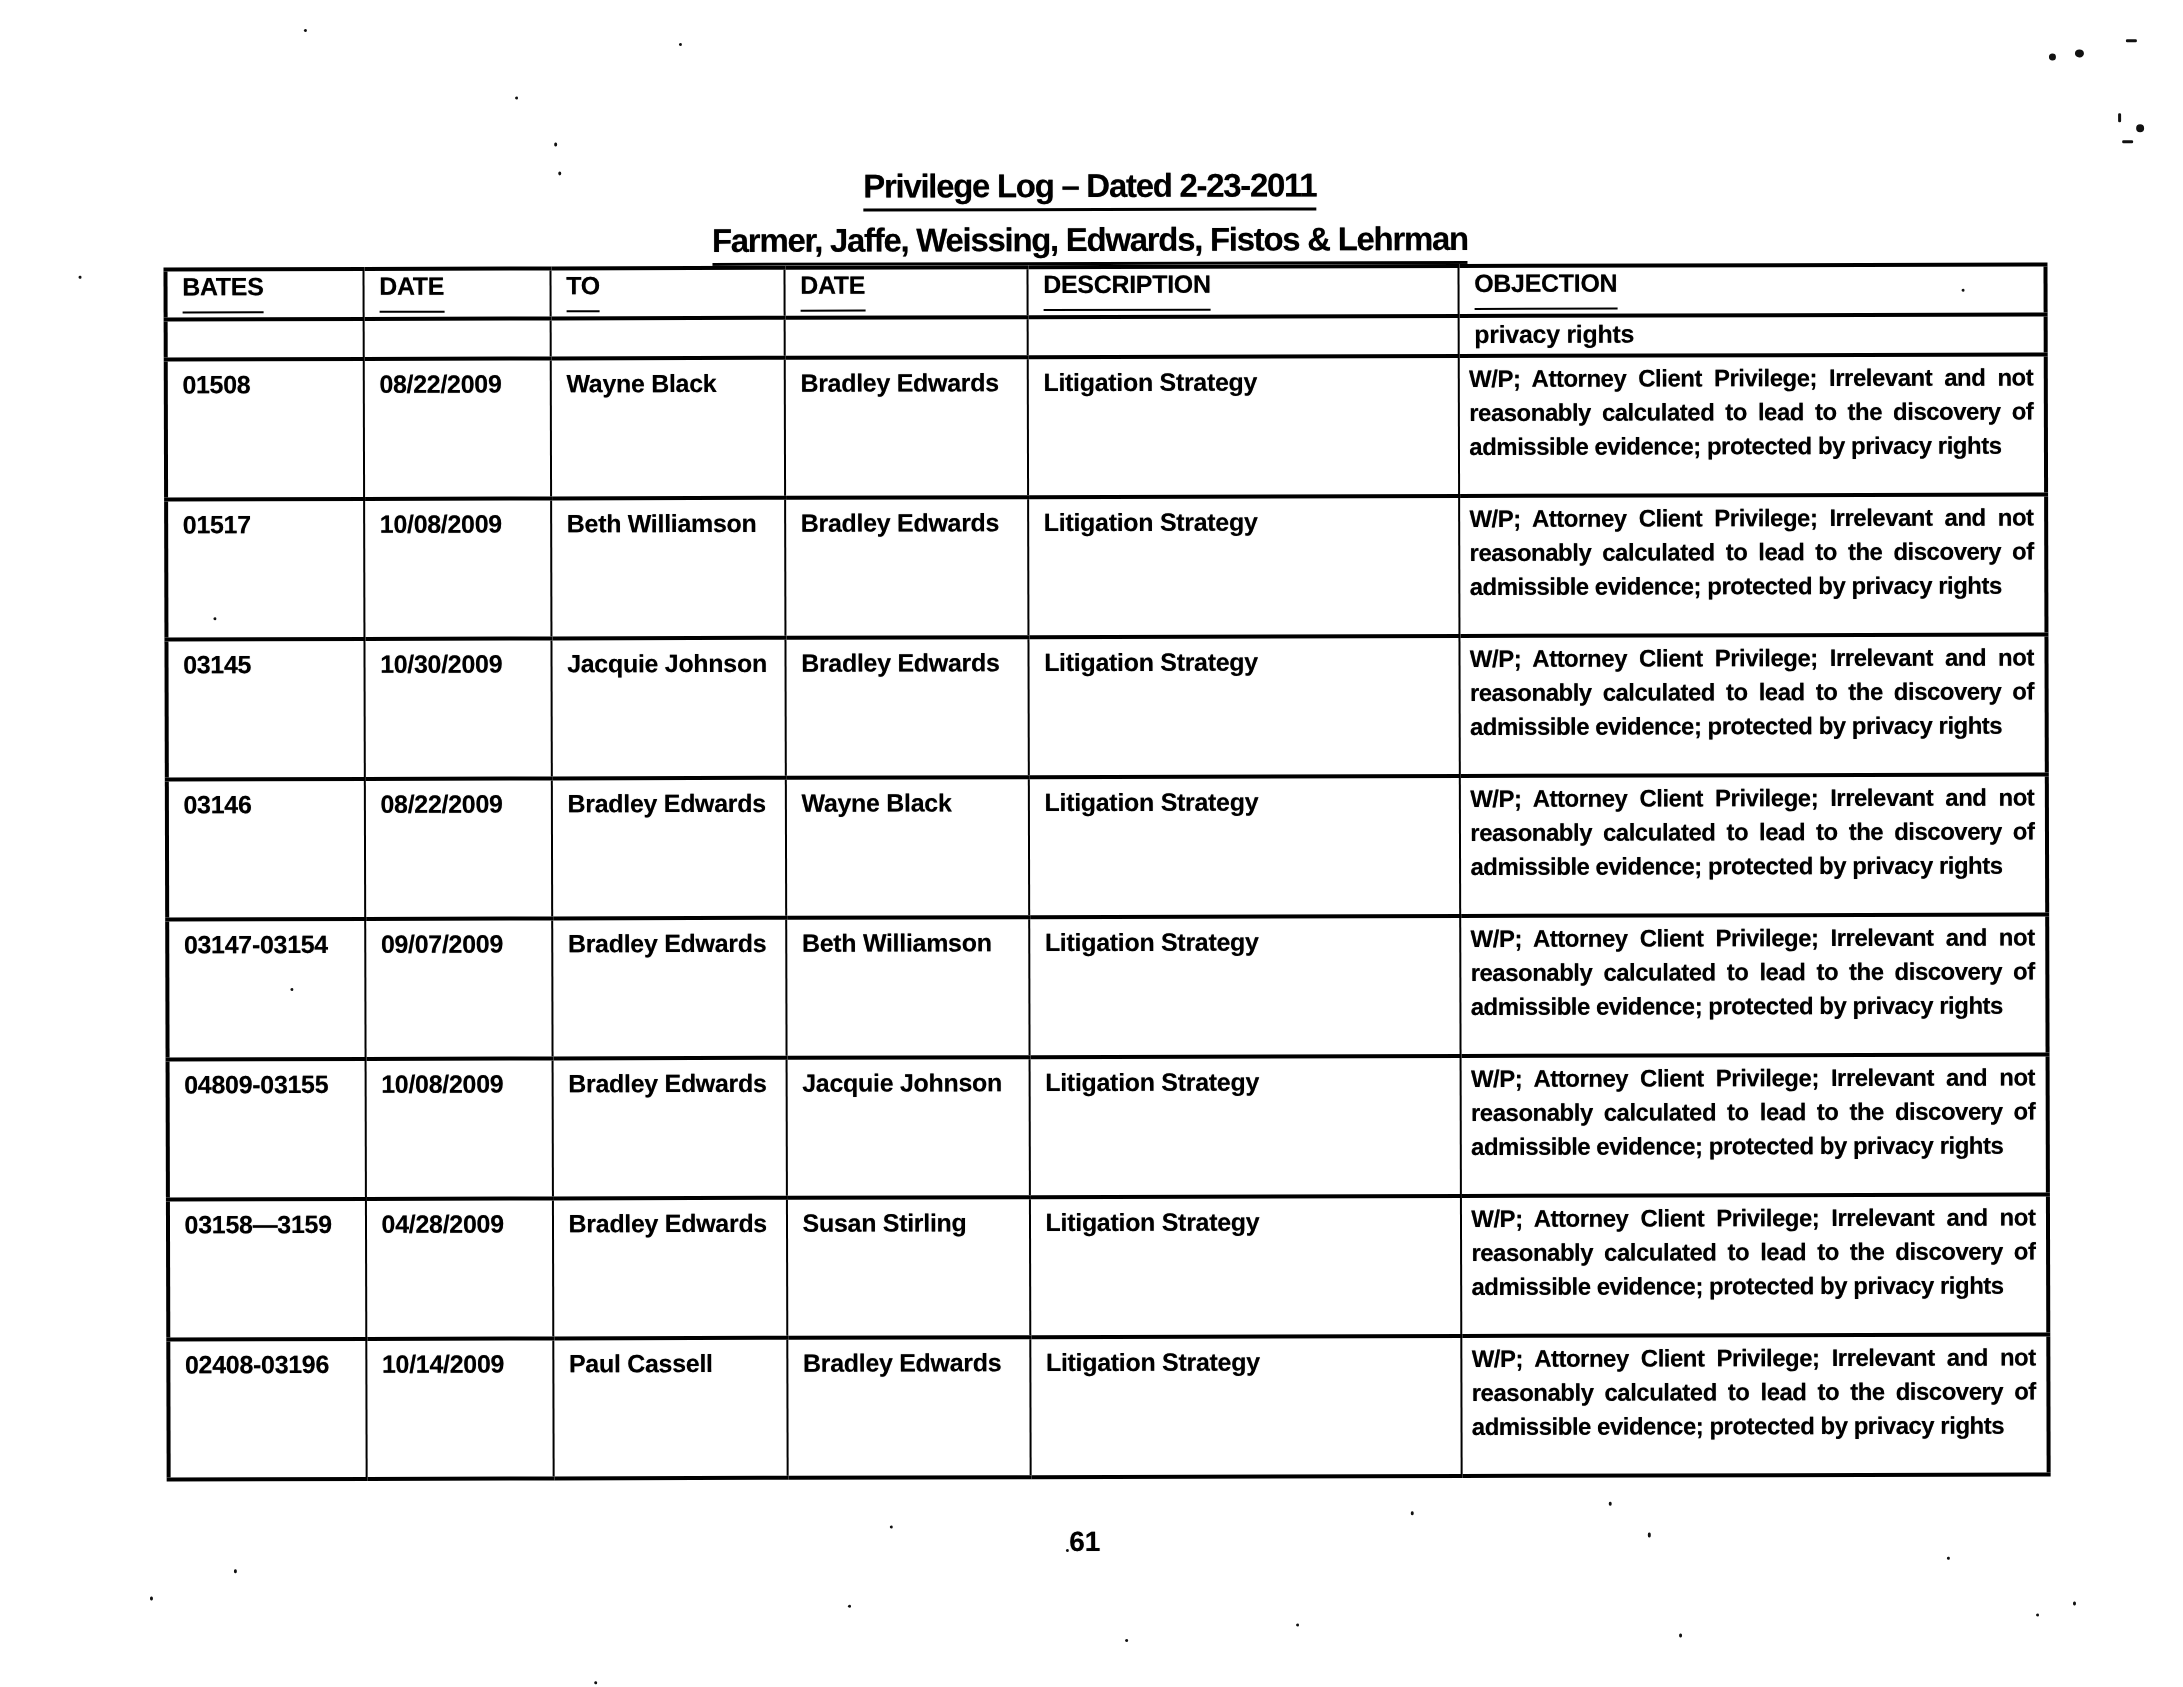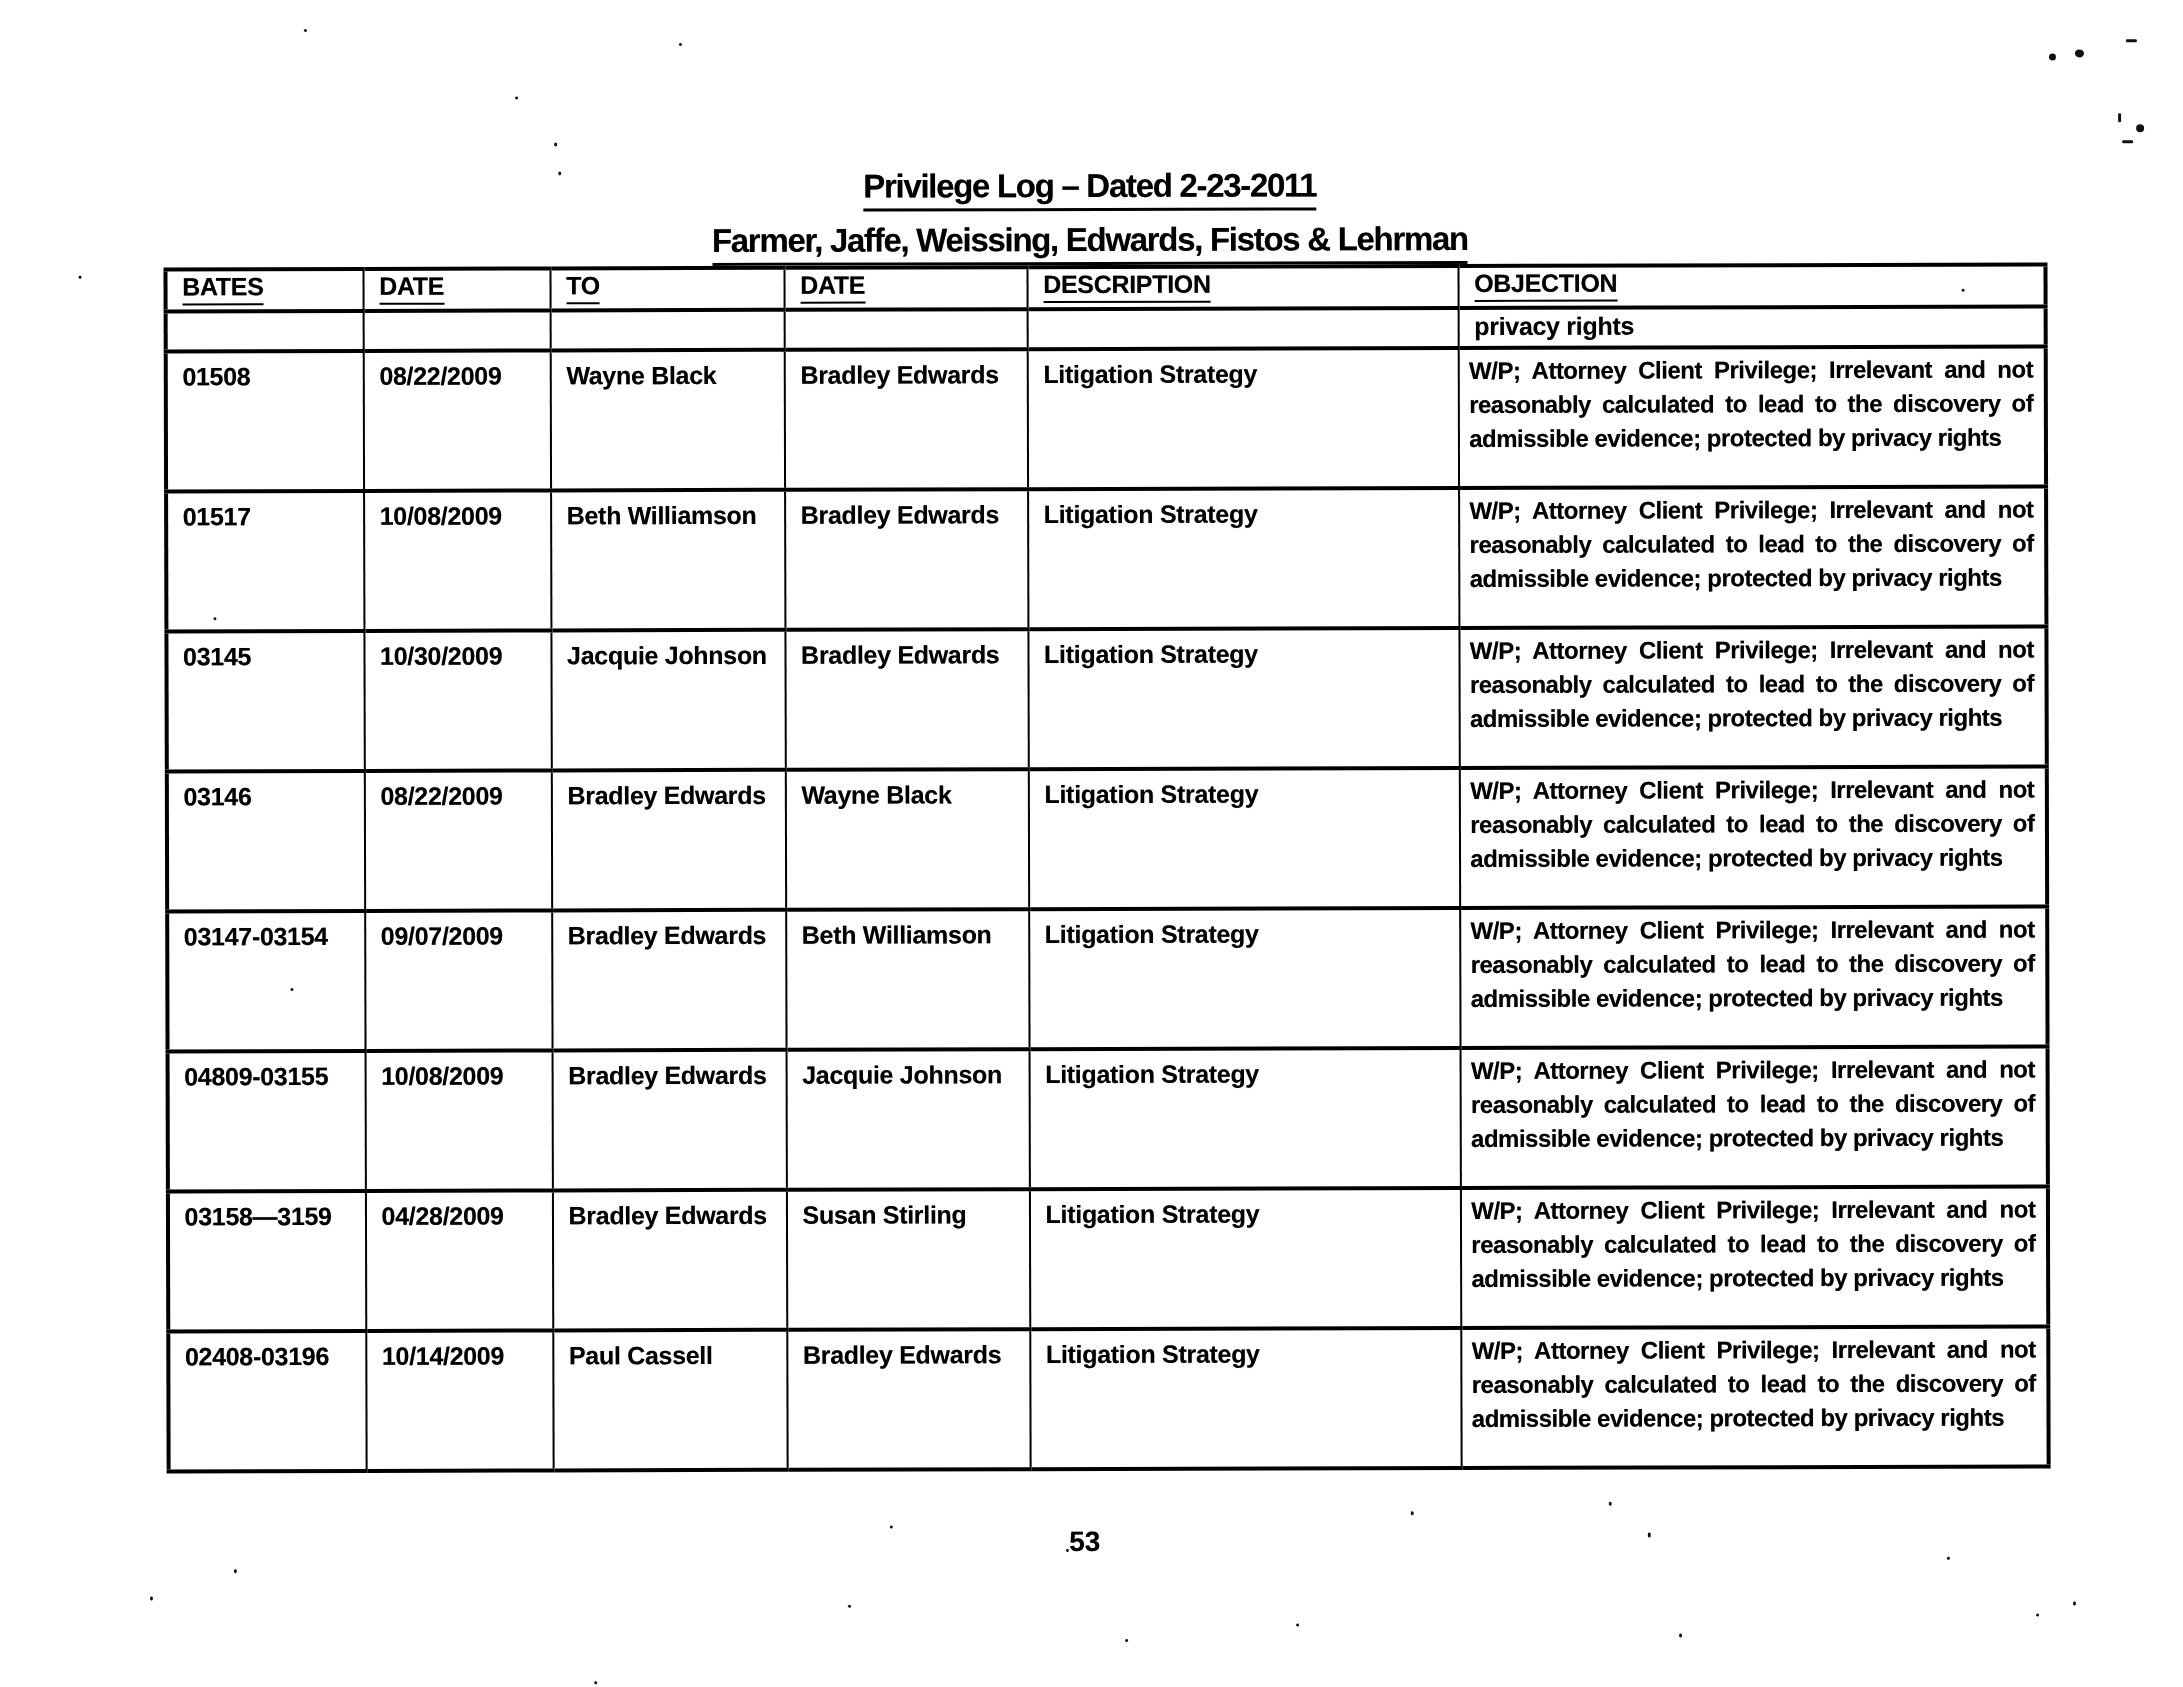--- a/index.html
+++ b/index.html
@@ -68,21 +68,21 @@
     font-size: 25px;
     font-weight: 700;
     letter-spacing: -0.3px;
     padding: 1.3px 5.3px 4px 14.6px;
     text-shadow: 0 0 0.7px rgba(0,0,0,0.55);
     white-space: nowrap;
   }
   .hul {
     display: inline-block;
     border-bottom: 2.6px solid #000;
-    padding-bottom: 2px;
+    padding-bottom: 10px;
   }
   td {
     vertical-align: top;
     font-size: 25px;
     font-weight: 700;
     letter-spacing: -0.3px;
     line-height: 30px;
     padding: 8px 8px 5.3px 14.6px;
     text-shadow: 0 0 0.7px rgba(0,0,0,0.55);
     overflow: hidden;
@@ -216,21 +216,21 @@
         <td>02408-03196</td>
         <td>10/14/2009</td>
         <td>Paul Cassell</td>
         <td>Bradley Edwards</td>
         <td>Litigation Strategy</td>
         <td class="objection">W/P; Attorney Client Privilege; Irrelevant and not reasonably calculated to lead to the discovery of admissible evidence; protected by privacy rights</td>
       </tr>
     </tbody>
   </table>
 
-  <div class="page-number">53</div>
+  <div class="page-number">61</div>
 
   <div class="speck" style="left:2051px;top:56px;width:7.3px;height:7.3px;"></div>
   <div class="speck" style="left:2077px;top:52px;width:8.6px;height:8px;"></div>
   <div class="speck dash" style="left:2128px;top:42px;width:10.6px;height:3.3px;"></div>
   <div class="speck dash" style="left:2120px;top:116px;width:3.3px;height:9.3px;"></div>
   <div class="speck" style="left:2138px;top:127px;width:8px;height:8px;"></div>
   <div class="speck dash" style="left:2124px;top:143px;width:11.2px;height:3.3px;"></div>
   <div class="speck" style="left:306px;top:27px;width:3.3px;height:3.3px;"></div>
   <div class="speck" style="left:681px;top:42px;width:3.3px;height:3.3px;"></div>
   <div class="speck" style="left:517px;top:95px;width:3.3px;height:3.3px;"></div>

